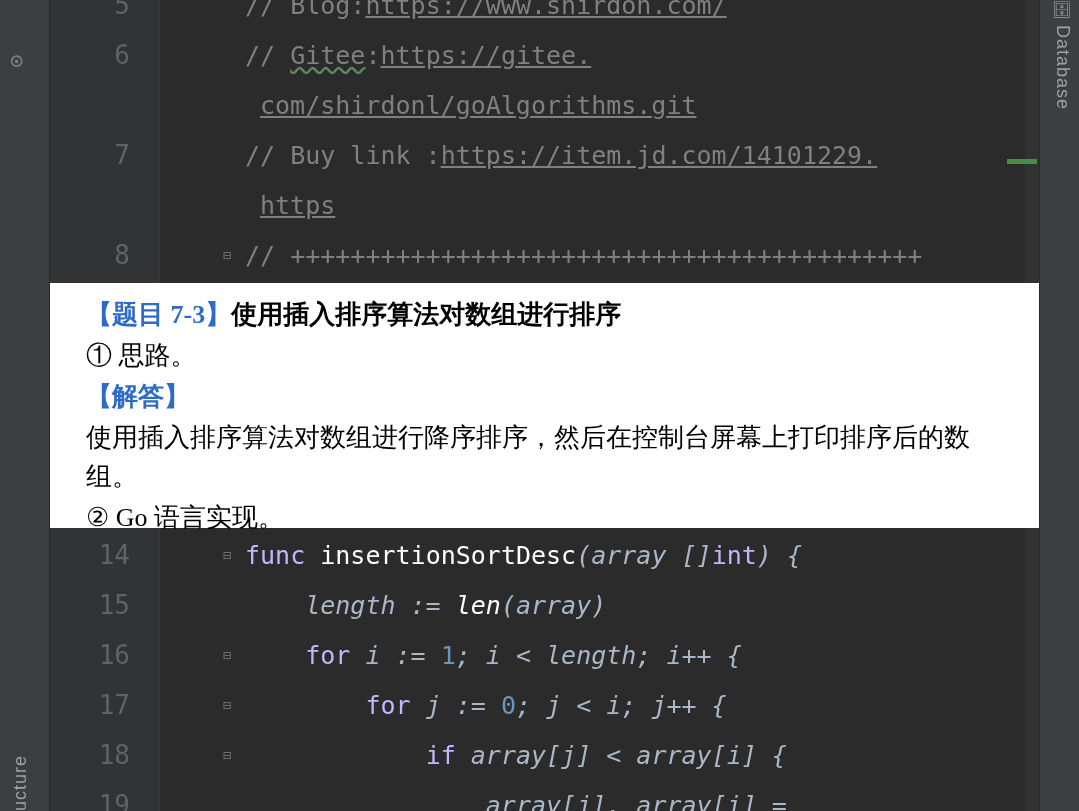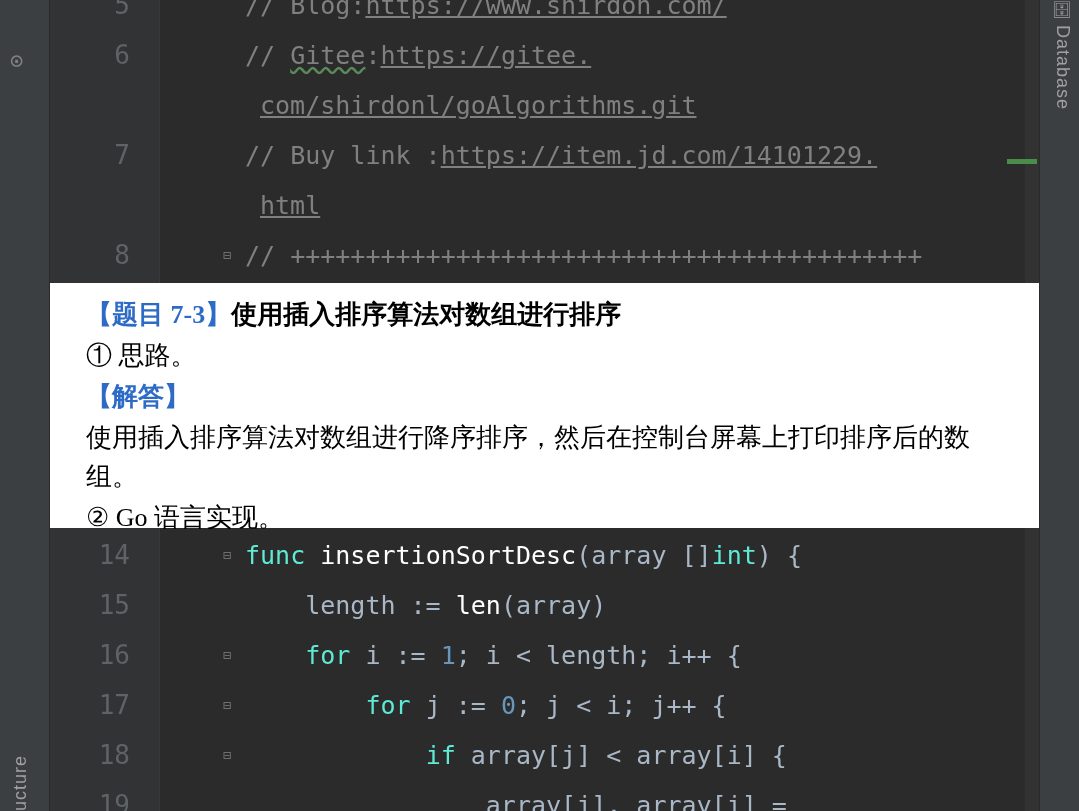--- a/index.html
+++ b/index.html
@@ -58,23 +58,23 @@
     left: 0;
     right: 0;
     white-space: pre;
     font-family: 'Menlo', 'Consolas', monospace;
     font-size: 25px;
     line-height: 1.3;
   }
   .comment { color: #808080; }
   .link { text-decoration: underline; color: #808080; }
   .gitee { color: #808080; text-decoration: underline; text-decoration-color: #5a8a5a; text-decoration-style: wavy; }
-  .keyword { color: #5eead4; }
+  .keyword { color: #c4b5fd; }
   .funcname { color: #ffffff; }
-  .plain { color: #a9b7c6; }
+  .plain { color: #a9b7c6; font-style: italic; }
   .num { color: #6897bb; }
 
   .overlay-box {
     position: absolute;
     left: 50px;
     top: 283px;
     width: 990px;
     height: 245px;
     background: #ffffff;
     padding: 12px 20px 8px 36px;
@@ -183,21 +183,21 @@
   <div class="fold-marker" style="top:548px">⊟</div>
   <div class="fold-marker" style="top:648px">⊟</div>
   <div class="fold-marker" style="top:698px">⊟</div>
   <div class="fold-marker" style="top:748px">⊟</div>
 
   <div class="code-content">
     <div class="code-line" style="top:-10px"><span class="comment">// Blog:</span><span class="comment link">https://www.shirdon.com/</span></div>
     <div class="code-line" style="top:40px"><span class="comment">// </span><span class="gitee">Gitee</span><span class="comment">:</span><span class="comment link">https://gitee.</span></div>
     <div class="code-line" style="top:90px;left:15px"><span class="comment link">com/shirdonl/goAlgorithms.git</span></div>
     <div class="code-line" style="top:140px"><span class="comment">// Buy link :</span><span class="comment link">https://item.jd.com/14101229.</span></div>
-    <div class="code-line" style="top:190px;left:15px"><span class="comment link">html</span></div>
+    <div class="code-line" style="top:190px;left:15px"><span class="comment link">https</span></div>
     <div class="code-line" style="top:240px"><span class="comment">// ++++++++++++++++++++++++++++++++++++++++++</span></div>
 
     <div class="code-line" style="top:540px"><span class="keyword">func</span><span class="funcname"> insertionSortDesc</span><span class="plain">(array []</span><span class="keyword">int</span><span class="plain">) {</span></div>
     <div class="code-line plain" style="top:590px">    length := <span class="funcname">len</span>(array)</div>
     <div class="code-line" style="top:640px"><span class="plain">    </span><span class="keyword">for</span><span class="plain"> i := </span><span class="num">1</span><span class="plain">; i &lt; length; i++ {</span></div>
     <div class="code-line" style="top:690px"><span class="plain">        </span><span class="keyword">for</span><span class="plain"> j := </span><span class="num">0</span><span class="plain">; j &lt; i; j++ {</span></div>
     <div class="code-line" style="top:740px"><span class="plain">            </span><span class="keyword">if</span><span class="plain"> array[j] &lt; array[i] {</span></div>
     <div class="code-line plain" style="top:790px">                array[j], array[i] =</div>
   </div>
 </div>

